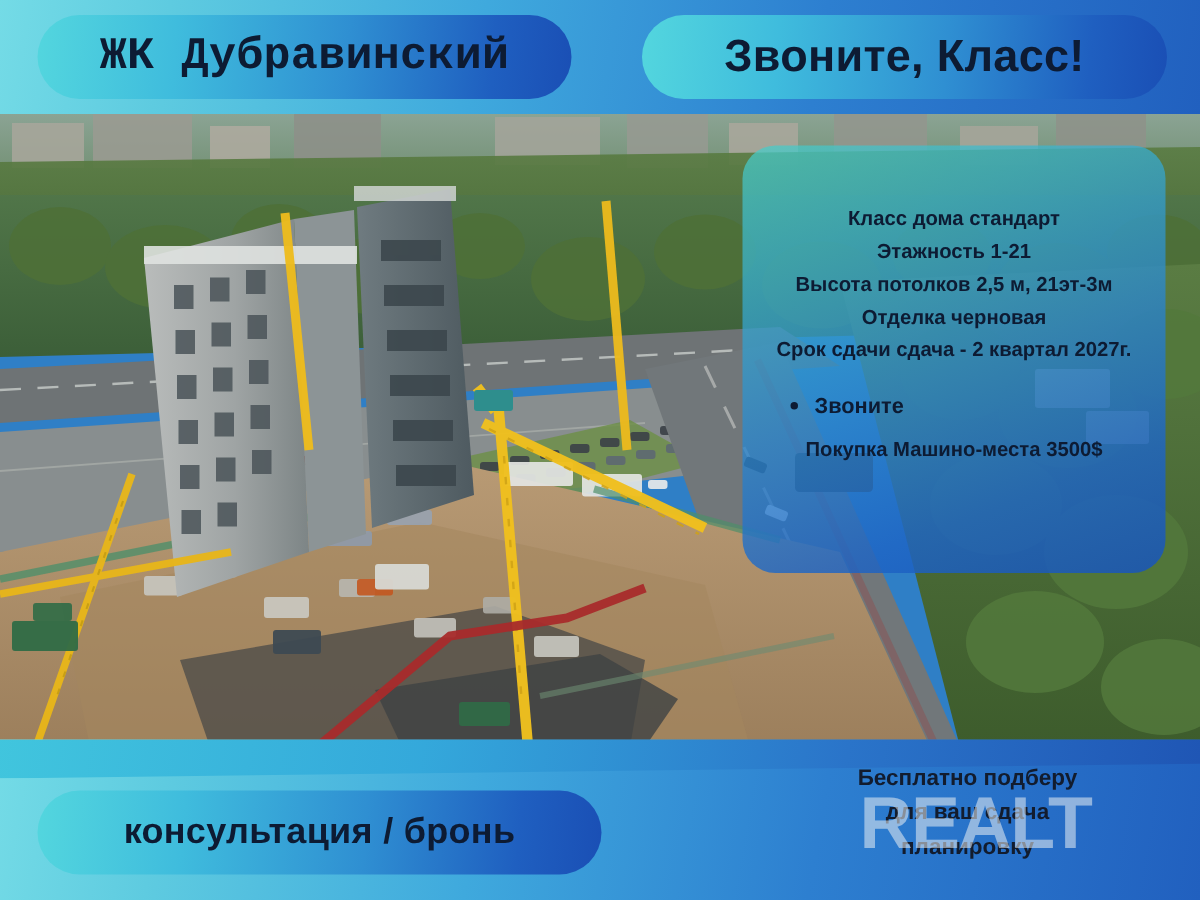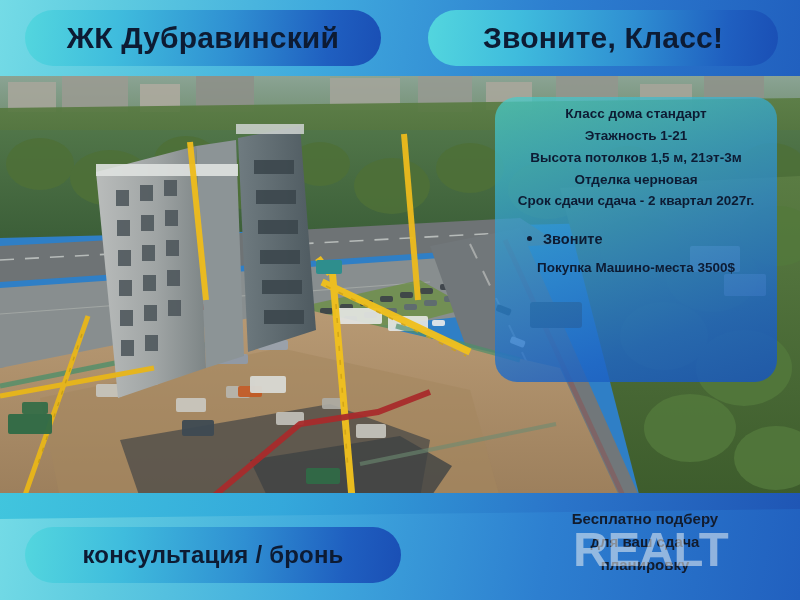--- a/index.html
+++ b/index.html
@@ -39,36 +39,36 @@
   .pill {
     position:absolute;
     display:flex; align-items:center; justify-content:center;
     border-radius:999px;
     background:linear-gradient(95deg,#53d6de 0%,#3fbcdd 26%,#2f8fd2 58%,#1f5fc0 85%,#1a4fb5 100%);
     color:#0d1b33;
     font-weight:bold;
     letter-spacing:.2px;
     white-space:nowrap;
   }
-  .pill-jk   { left:25px;  top:10px;  width:356px; height:56px; font-size:30px; }
+  .pill-jk   { left:25px;  top:10px;  width:356px; height:56px; font-size:30px;font-family:Liberation Mono, monospace; }
   .pill-call { left:428px; top:10px;  width:350px; height:56px; font-size:30px; }
   .pill-cons { left:25px;  top:527px; width:376px; height:56px; font-size:24px; }
 
   
   .info-panel {
     position:absolute; left:495px; top:97px; width:282px; height:285px;
     border-radius:22px;
     background:linear-gradient(160deg,
         rgba(72,206,200,.72) 0%,
         rgba(58,178,206,.74) 22%,
         rgba(43,134,205,.78) 52%,
         rgba(30,101,197,.82) 78%,
         rgba(24,84,186,.85) 100%);
     color:#0d1b33;
-    padding:6px 12px 0;
+    padding:38px 12px 0;
     font-size:13.5px;
     font-weight:bold;
     line-height:1.62;
   }
   .info-specs { text-align:center; }
   .info-specs div { white-space:nowrap; }
 
   .info-bullets { margin:16px 0 0 14px; }
   .info-bullets li {
     list-style:none; position:relative;
@@ -332,21 +332,21 @@
   <div class="band band-top"></div>
 
   <div class="pill pill-jk">ЖК Дубравинский</div>
 
   <div class="pill pill-call">Звоните, Класс!</div>
 
   <div class="info-panel">
     <div class="info-specs">
       <div>Класс дома стандарт</div>
       <div>Этажность 1-21</div>
-      <div>Высота потолков 1,5 м, 21эт-3м</div>
+      <div>Высота потолков 2,5 м, 21эт-3м</div>
       <div>Отделка черновая</div>
       <div>Срок сдачи сдача - 2 квартал 2027г.</div>
     </div>
 
     <ul class="info-bullets">
       <li>Звоните</li>
     </ul>
 
     <div class="info-parking">Покупка Машино-места 3500$</div>
   </div>

